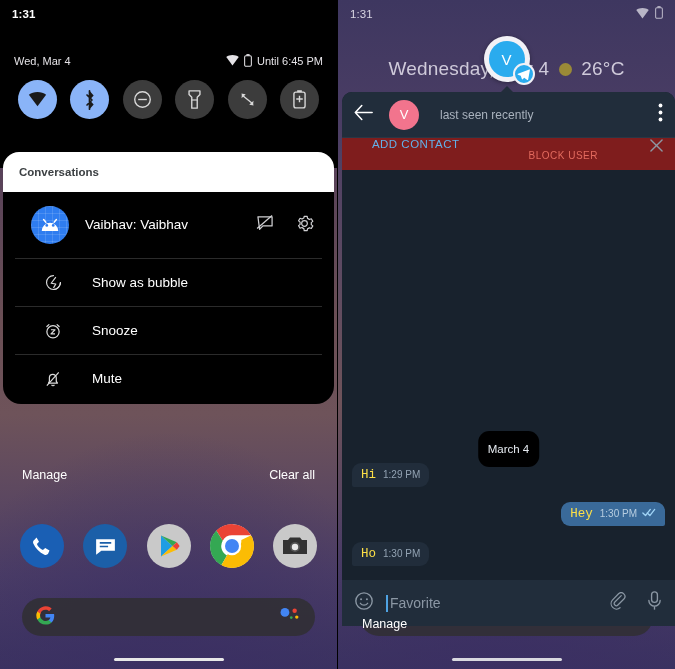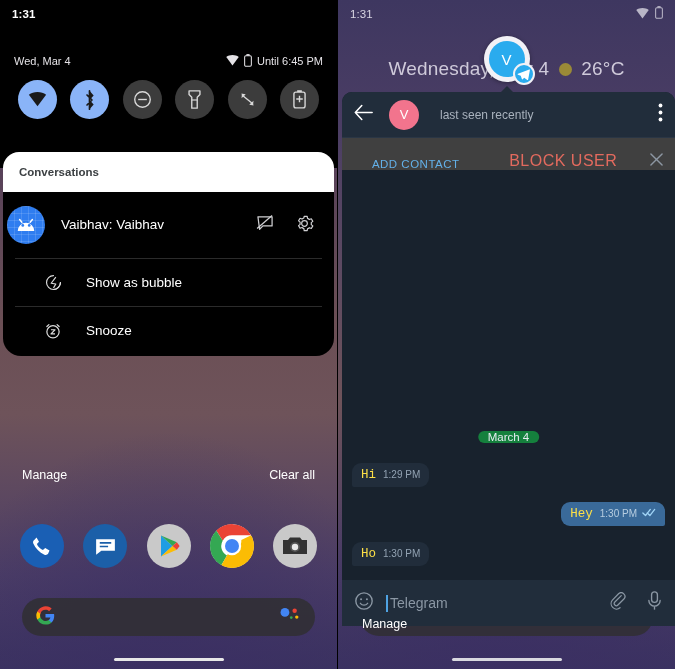--- a/index.html
+++ b/index.html
@@ -66,21 +66,21 @@
   .notif-wrap { position:absolute; top:152px; left:3px; right:3px; z-index:25; }
   .section-head {
     background:#fff; border-radius:16px 16px 0 0;
     height:40px; display:flex; align-items:center; padding:0 16px;
   }
   .section-head span { font-size:11.5px; color:#3c4043;font-weight:bold; }
   .notif-card {
     background:#000; border-radius:0 0 18px 18px; overflow:hidden;
     padding-bottom:2px;
   }
-  .notif-main { display:flex; align-items:center; padding:14px 14px 14px 4px; }
+  .notif-main { display:flex; align-items:center; padding:14px 14px 14px 28px; }
   .app-avatar {
     width:38px; height:38px; border-radius:50%; flex:0 0 38px;
     background:#2f7df0; position:relative; overflow:hidden;
     display:flex; align-items:center; justify-content:center;
   }
   .app-avatar .grid {
     position:absolute; inset:0;
     background-image:
       linear-gradient(rgba(255,255,255,.13) 1px, transparent 1px),
       linear-gradient(90deg, rgba(255,255,255,.13) 1px, transparent 1px);
@@ -91,21 +91,21 @@
   .notif-sub { font-size:12px; color:#b9b9bd; line-height:1.3; margin-top:1px; }
   .notif-actions { display:flex; align-items:center; gap:20px; padding-right:6px; }
   .notif-actions > span { cursor:pointer; }
 
   .menu-item {
     display:flex; align-items:center; height:48px;
     padding:0 0 0 26px; border-top:1px solid #2b2b2b;
     margin:0 12px;
   }
   .menu-item .mi-icon { width:24px; display:flex; align-items:center; justify-content:center; }
-  .menu-item .mi-label { margin-left:21px; font-size:13.5px; color:#fff; }
+  .menu-item .mi-label { margin-left:27px; font-size:13.5px; color:#fff; }
   .menu-item.no-icon .mi-label { margin-left:26px; }
 
   
   .manage-row {
     position:absolute; left:0; right:0; top:468px;
     display:flex; justify-content:space-between; padding:0 22px;
     z-index:22;
   }
   .manage-row span { font-size:12.5px; color:#fff; }
 
@@ -170,32 +170,32 @@
   .chat-header {
     height:45px; background:#212d3b; display:flex; align-items:center; padding:0 12px;
   }
   .chat-avatar {
     width:30px; height:30px; border-radius:50%; background:#f2748d;
     display:flex; align-items:center; justify-content:center;
     color:#fff; font-size:13px; margin-left:16px;
   }
   .chat-status { margin-left:21px; font-size:12px; color:#a9b2bd; flex:1; }
   .chat-banner {
-    height:33px; background:#404040; display:flex; align-items:flex-end;
+    height:33px; background:#7f1d1d; display:flex; align-items:flex-start;
     border-top:1px solid #2a3645;
   }
   .chat-banner .b-add { flex:1; text-align:center; font-size:11.5px; color:#63b0e8; letter-spacing:.5px; }
-  .chat-banner .b-block { flex:1; text-align:center; font-size:16px; color:#e36a5e; letter-spacing:.5px; }
+  .chat-banner .b-block { flex:1; text-align:center; font-size:10px; color:#e36a5e; letter-spacing:.5px;margin-top:12px; }
   .chat-banner .b-close { width:38px; text-align:center; }
 
   .msgs { position:absolute; top:79px; left:0; right:0; bottom:46px; padding:0 10px; }
   .date-chip {
     position:absolute; top:260px; left:50%; transform:translateX(-50%);
-    background:#15803d; color:#e7ecf2; font-size:11.5px;
-    padding:0 10px; border-radius:11px;
+    background:#000000; color:#e7ecf2; font-size:11.5px;
+    padding:12px 10px; border-radius:11px;
   }
   .msg { position:absolute; display:flex; align-items:baseline; padding:5px 9px;
          border-radius:9px; max-width:70%; }
   .msg.in  { background:#212d3b; border-bottom-left-radius:2px; left:10px; }
   .msg.out { background:#3a6a99; border-bottom-right-radius:2px; right:10px; }
   .msg .txt { font-size:12.5px; color:#fde047;font-family:Liberation Mono, monospace; }
   .msg .tm  { font-size:10px; color:#93a3b3; margin-left:7px; }
   .msg.out .tm { color:#b7cde0; }
   .ticks { margin-left:5px; display:inline-flex; align-items:center; }
 
@@ -344,20 +344,30 @@
         <span class="mi-icon">
           <svg width="18" height="18" viewBox="0 0 22 22">
               <circle cx="11" cy="12" r="7.5" fill="none" stroke="#dcdcdc" stroke-width="1.5"></circle>
               <path d="M8.5 9.5h5l-5 5h5" fill="none" stroke="#dcdcdc" stroke-width="1.4" stroke-linejoin="round"></path>
               <path d="M3.5 5.5 6 3.2M18.5 5.5 16 3.2" stroke="#dcdcdc" stroke-width="1.5" stroke-linecap="round"></path>
             </svg>
         </span>
         <span class="mi-label">Snooze</span>
       </div>
 
+      <div class="menu-item">
+        <span class="mi-icon">
+          <svg width="18" height="18" viewBox="0 0 22 22">
+              <path d="M5.5 16h11l-1.5-2.2V9.5a4.2 4.2 0 0 0-8.4 0v4.3Z" fill="none" stroke="#dcdcdc" stroke-width="1.5" stroke-linejoin="round"></path>
+              <path d="M9.3 18a1.8 1.8 0 0 0 3.4 0" fill="none" stroke="#dcdcdc" stroke-width="1.4"></path>
+              <line x1="3.5" y1="19" x2="18" y2="3" stroke="#dcdcdc" stroke-width="1.5"></line>
+            </svg>
+        </span>
+        <span class="mi-label">Mute</span>
+      </div>
     </div>
   </div>
 
   <div class="manage-row">
     <span>Manage</span>
     <span>Clear all</span>
   </div>
 
   <div class="dock">
     <div class="dock-icon" style="background:#1a5fb4;">
@@ -515,21 +525,21 @@
       <span>
         <svg width="20" height="20" viewBox="0 0 22 22">
             <circle cx="11" cy="11" r="9" fill="none" stroke="#8b97a4" stroke-width="1.5"></circle>
             <circle cx="7.8" cy="9" r="1.1" fill="#8b97a4"></circle>
             <circle cx="14.2" cy="9" r="1.1" fill="#8b97a4"></circle>
             <path d="M7 13.5a5 5 0 0 0 8 0" fill="none" stroke="#8b97a4" stroke-width="1.4" stroke-linecap="round"></path>
           </svg>
       </span>
       <div class="comp-field">
         <div class="caret"></div>
-        <span class="comp-placeholder">Telegram</span>
+        <span class="comp-placeholder">Favorite</span>
       </div>
       <div class="comp-icons">
         <span>
           <svg width="19" height="19" viewBox="0 0 22 22">
               <path d="M16 6.5 8.2 14.3a2.6 2.6 0 0 0 3.7 3.7l7.3-7.3a4.6 4.6 0 0 0-6.5-6.5L5.2 12a6.6 6.6 0 0 0 9.3 9.3" fill="none" stroke="#8b97a4" stroke-width="1.5" stroke-linecap="round" transform="translate(-1,-2) scale(0.95)"></path>
             </svg>
         </span>
         <span>
           <svg width="17" height="20" viewBox="0 0 18 22">
               <rect x="5.8" y="1" width="6.4" height="11.5" rx="3.2" fill="none" stroke="#8b97a4" stroke-width="1.5"></rect>

